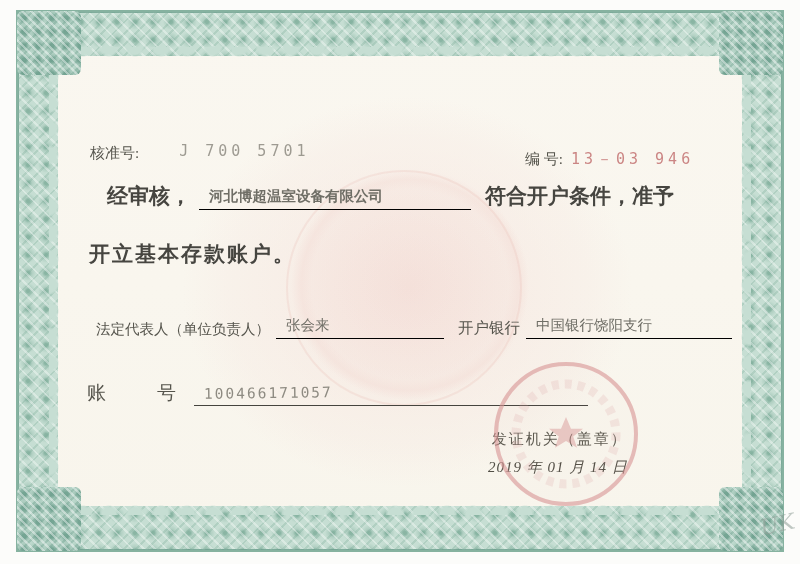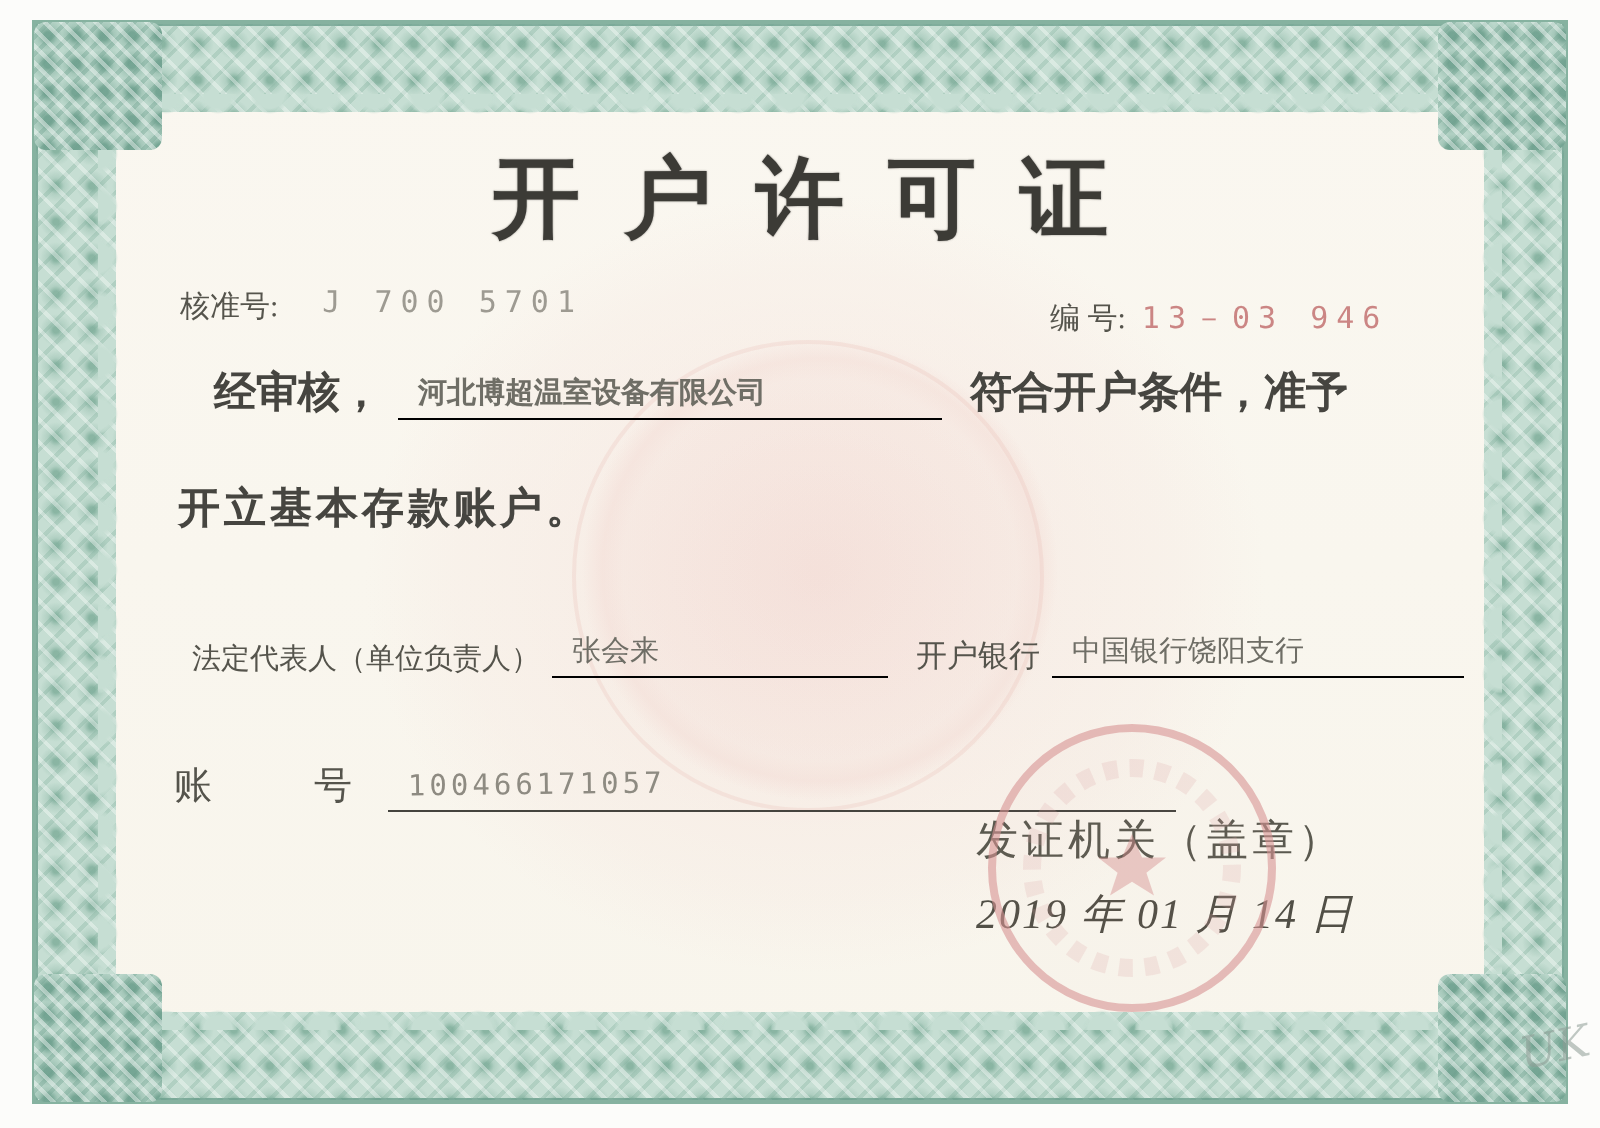--- a/index.html
+++ b/index.html
@@ -93,21 +93,21 @@
     letter-spacing:22px; text-indent:22px; color:#3c3b36;
     text-shadow:0 0 1px rgba(60,59,54,0.6);
   }
   .row { position:absolute; display:flex; align-items:flex-end; white-space:nowrap; }
   .lab { font-size:15px; color:#55544c;margin-top:16px; }
   .typed {
     font-family:"DejaVu Sans Mono", monospace;
     color:#8e8b82; font-size:15px; letter-spacing:4px;
   }
   .approval-row { left:70px; top:114px; }
-  .approval-row .typed { margin-left:22px; margin-bottom:3px; opacity:0.85; }
+  .approval-row .typed { margin-left:40px; margin-bottom:3px; opacity:0.85; }
   .serial-row { left:505px; top:120px;justify-content:space-between; }
   .serial-red {
     font-family:"DejaVu Sans Mono", monospace;
     color:#c06a6a; font-size:15px; letter-spacing:4px; margin-left:8px; opacity:0.8;
   }
   .fill {
     display:inline-block; border-bottom:1px solid #000000;
     font-size:14.5px; color:#6f6e66; padding:0 6px 3px 10px;
     vertical-align:bottom; overflow:hidden;
   }
@@ -118,22 +118,22 @@
   .rep-row { left:76px; top:288px; }
   .rep-row .lab { font-size:14.5px; }
   .rep-row .fill.rep { width:168px; margin-left:6px; }
   .rep-row .lab.bank-lab { margin-left:14px; font-size:15.5px; }
   .rep-row .fill.bank { width:206px; margin-left:6px; }
   .account-row { left:67px; top:350px; }
   .account-row .lab { font-size:19px; letter-spacing:16px; }
   .account-row .fill { width:394px; margin-left:2px; border-bottom-color:#45443e; }
   .account-row .typed { display:inline-block; transform:rotate(-0.7deg); font-size:14.5px; letter-spacing:2px; }
   .issuer {
-    position:absolute; left:468px; top:392px;
-    font-size:21px; color:#5a594f; letter-spacing:2px;
+    position:absolute; left:468px; top:416px;
+    font-size:15px; color:#5a594f; letter-spacing:2px;text-align:right;
   }
   .issuer .date {
     margin-top:9px; font-style:italic; letter-spacing:1px; color:#514f46;
   }
   .seal { position:absolute; left:472px; top:346px; z-index:4; opacity:0.6; }
   .corner-mark {
     position:absolute; left:742px; top:500px; z-index:5;
     font-size:22px; font-style:italic; color:rgba(140,155,148,0.55);
     transform:rotate(-12deg); font-family:"DejaVu Serif", serif;
   }
@@ -150,21 +150,20 @@
     <div class="band band-top"></div>
     <div class="band band-bottom"></div>
     <div class="band band-left"></div>
     <div class="band band-right"></div>
     <div class="corner corner-tl"></div>
     <div class="corner corner-tr"></div>
     <div class="corner corner-bl"></div>
     <div class="corner corner-br"></div>
 
     <div class="content">
-      <h1 class="title">开户许可证</h1>
 
       <div class="row approval-row">
         <span class="lab">核准号:</span>
         <span class="typed">J  700  5701</span>
       </div>
 
       <div class="row serial-row">
         <span class="lab">编 号:</span>
         <span class="serial-red">13－03  946</span>
       </div>

